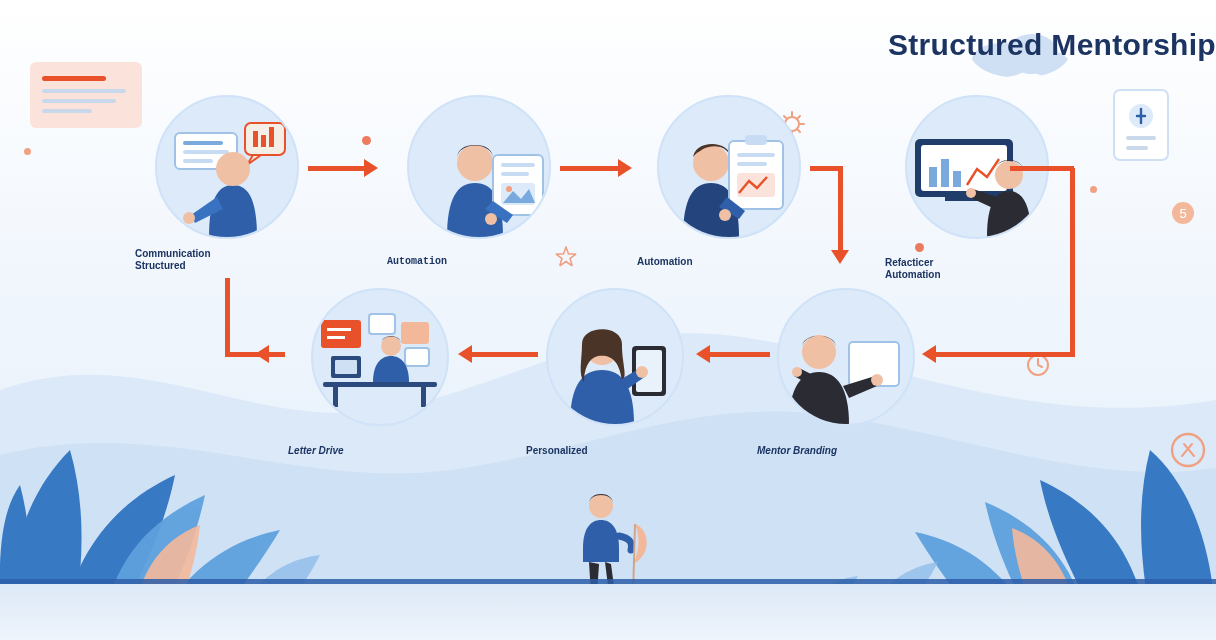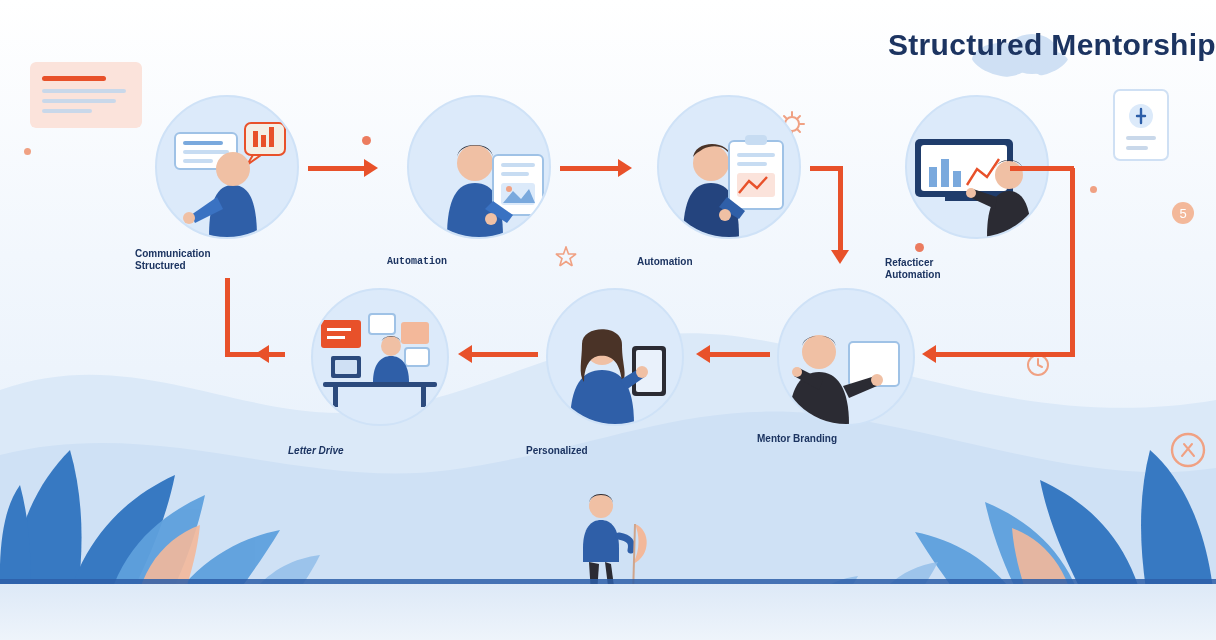--- a/index.html
+++ b/index.html
@@ -240,21 +240,21 @@
         <path d="M10 134 C10 98 22 82 40 82 C58 82 70 98 70 134 Z" fill="#2b2b33"></path>
         <circle cx="40" cy="62" r="17" fill="#f0c0a4"></circle>
         <path d="M23 58 C23 42 57 42 57 58 C57 49 49 46 40 46 C31 46 23 49 23 58 Z" fill="#2b2b33"></path>
         <rect x="70" y="52" width="50" height="44" rx="4" fill="#ffffff" stroke="#9fc2e6" stroke-width="2"></rect>
         <path d="M64 96 L96 86 L98 96 L70 108 Z" fill="#2b2b33"></path>
         <circle cx="98" cy="90" r="6" fill="#f0c0a4"></circle>
         <path d="M44 90 L20 78 L15 86 L40 100 Z" fill="#2b2b33"></path>
         <circle cx="18" cy="82" r="5" fill="#f0c0a4"></circle>
       </svg>
     </div>
-    <div class="label" style="left:757px;top:433px;width:180px;">
+    <div class="label" style="left:757px;top:445px;width:180px;font-style:italic;">
       <div>Mentor Branding</div>
     </div>
   </div>
 
   <div class="node">
     <div class="circle" style="left:546px;top:288px;width:134px;height:134px;">
       <svg viewBox="0 0 134 134" width="134" height="134">
         <path d="M22 134 C22 96 34 80 54 80 C74 80 86 96 86 134 Z" fill="#2f5fa8"></path>
         <circle cx="54" cy="58" r="17" fill="#f0c0a4"></circle>
         <path d="M34 54 C34 34 76 34 74 56 C74 74 80 86 74 92 C72 70 62 64 50 66 C40 68 36 80 36 92 C30 84 34 70 34 54 Z" fill="#4a3327"></path>

